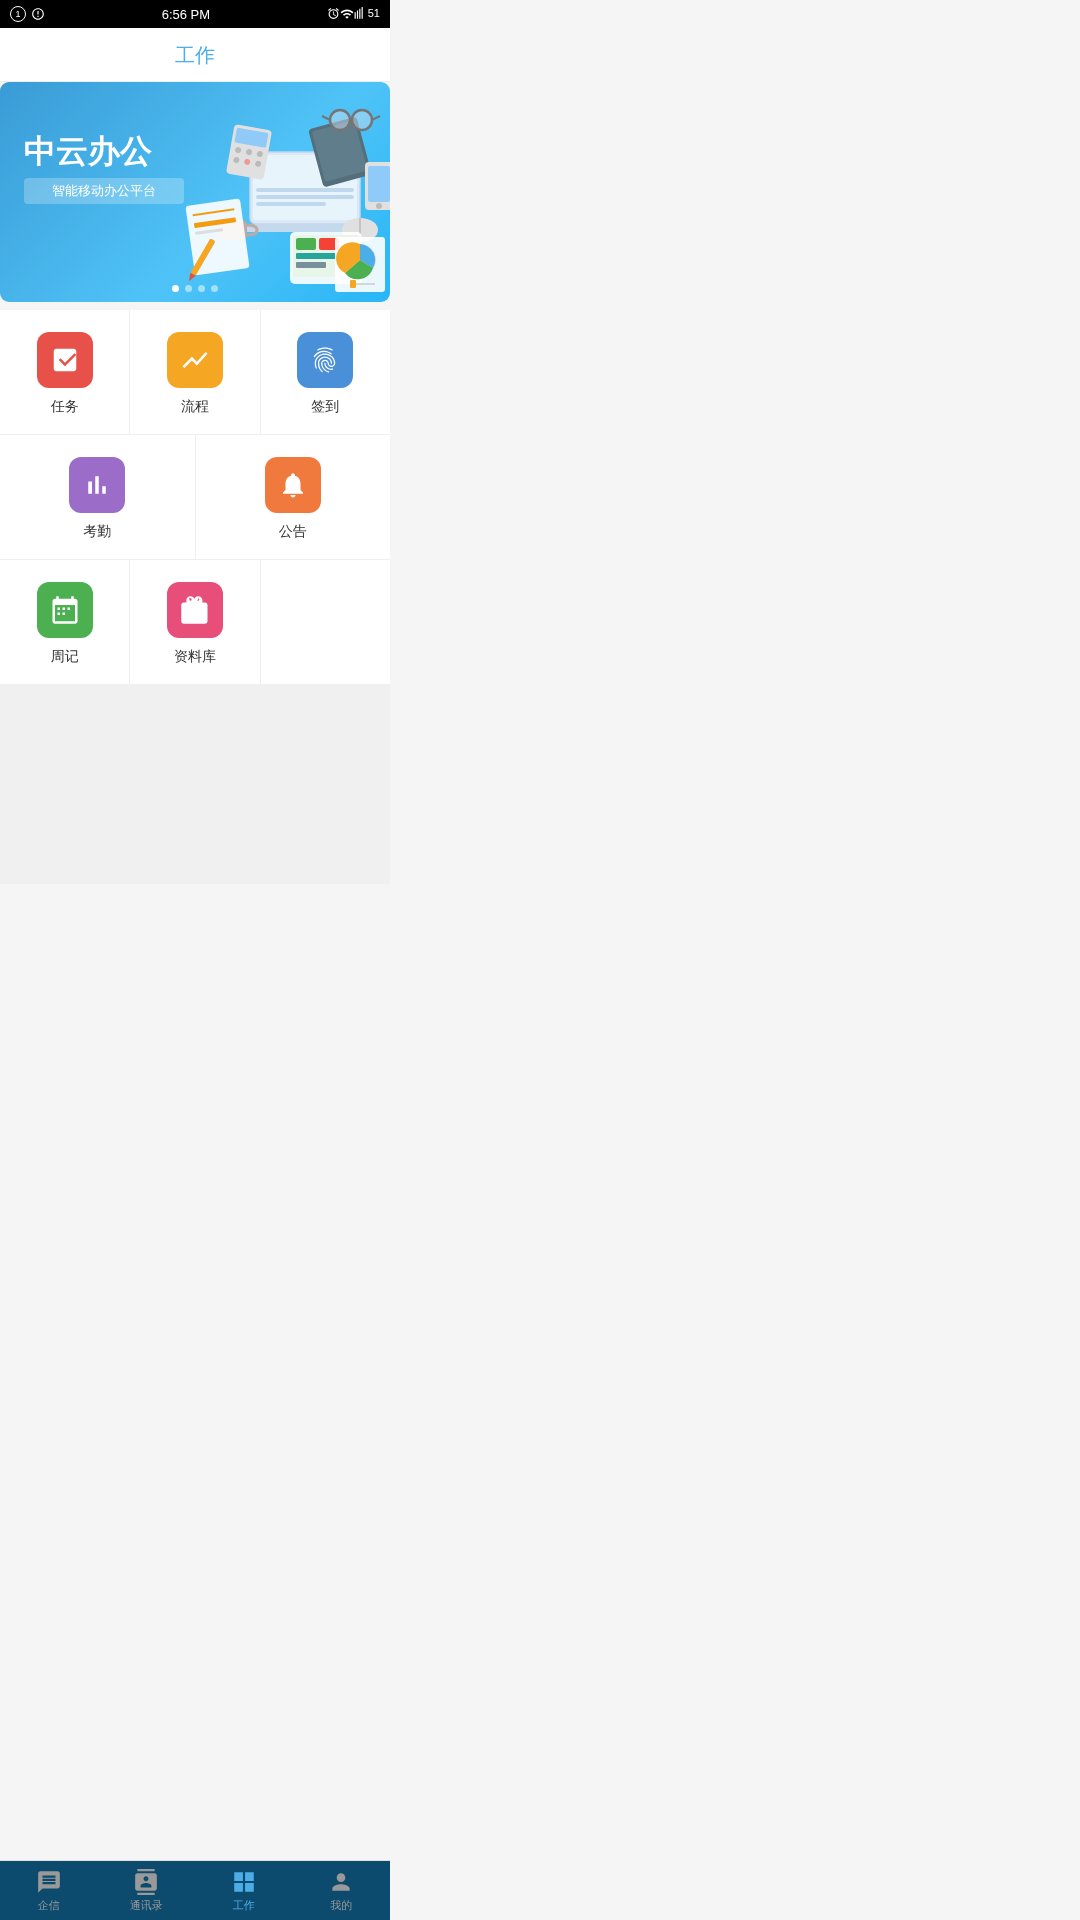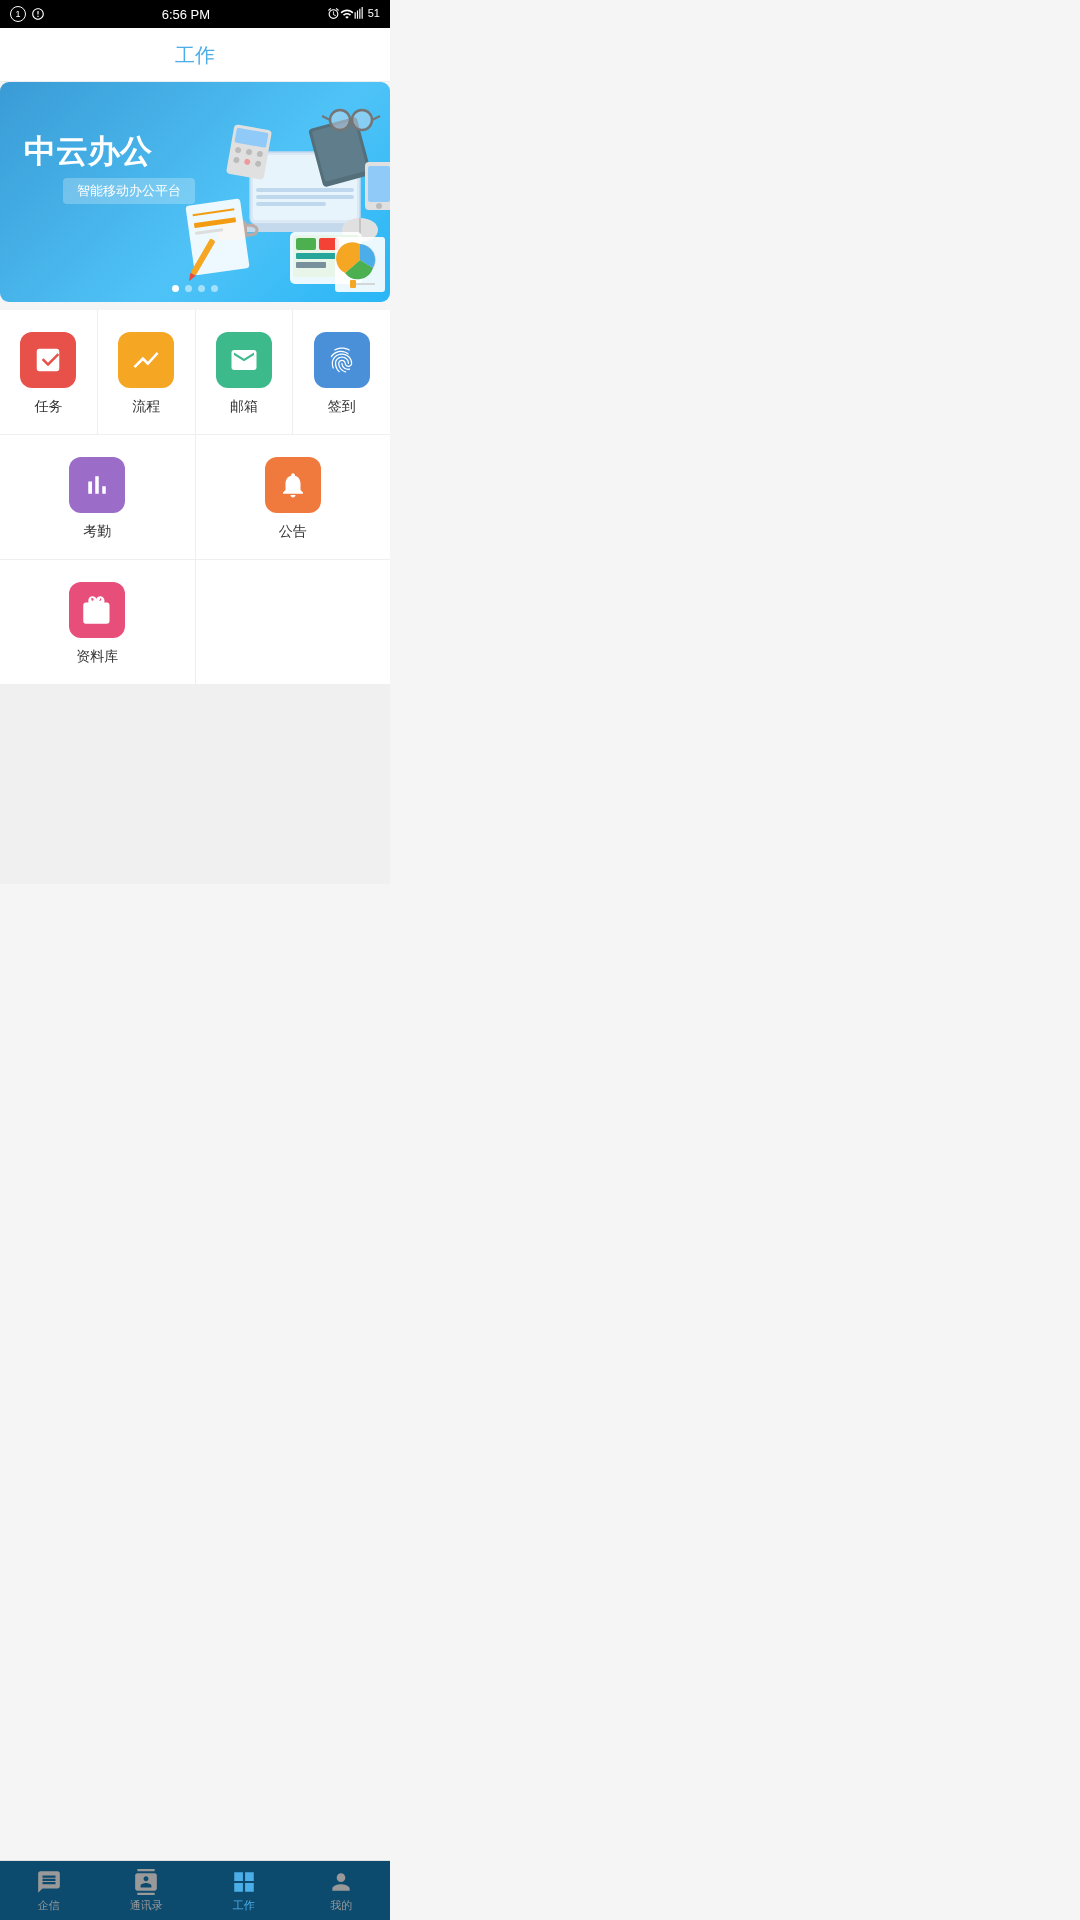--- a/index.html
+++ b/index.html
@@ -67,23 +67,22 @@
       font-weight: bold;
       color: #fff;
       line-height: 1.2;
     }
     .banner-subtitle {
       display: inline-block;
       margin-top: 8px;
       background: rgba(255,255,255,0.25);
       color: #fff;
       font-size: 13px;
-      padding: 4px 14px;
+      padding: 4px 28px;
       border-radius: 4px;
-      margin-left: 39px;
     }
 
     
     .banner-illustration {
       position: absolute;
       right: -10px;
       top: 0;
       width: 240px;
       height: 220px;
     }
@@ -311,28 +310,20 @@
     </div>
     <div class="grid-item">
       <div class="grid-icon ic-yellow">
         <svg viewBox="0 0 24 24">
           <path d="M3.5 18.49l6-6.01 4 4L22 6.92l-1.41-1.41-7.09 7.97-4-4L2 16.99z"></path>
         </svg>
       </div>
       <span class="grid-label">流程</span>
     </div>
     <div class="grid-item">
-      <div class="grid-icon ic-teal">
-        <svg viewBox="0 0 24 24">
-          <path d="M20 4H4c-1.1 0-2 .9-2 2v12c0 1.1.9 2 2 2h16c1.1 0 2-.9 2-2V6c0-1.1-.9-2-2-2zm0 4l-8 5-8-5V6l8 5 8-5v2z"></path>
-        </svg>
-      </div>
-      <span class="grid-label">邮箱</span>
-    </div>
-    <div class="grid-item">
       <div class="grid-icon ic-blue">
         <svg viewBox="0 0 24 24">
           <path d="M17.81 4.47c-.08 0-.16-.02-.23-.06C15.66 3.42 14 3 12.01 3c-1.98 0-3.86.47-5.57 1.41-.24.13-.54.04-.68-.2-.13-.24-.04-.55.2-.68C7.82 2.52 9.86 2 12.01 2c2.13 0 3.99.47 6.03 1.52.25.13.34.43.21.67-.09.18-.26.28-.44.28zM3.5 9.72c-.1 0-.2-.03-.29-.09-.23-.16-.28-.47-.12-.7.99-1.4 2.25-2.5 3.75-3.27C9.98 4.04 14 4.03 17.15 6.65c.22.18.25.5.07.72-.18.22-.5.25-.72.07C13.71 5.13 10.04 5.15 7.28 6.65c-1.34.68-2.46 1.67-3.36 2.94-.08.12-.21.13-.42.13zm6.25 12.07c-.13 0-.26-.05-.35-.15-.87-.87-1.34-1.43-2.01-2.64-.69-1.23-1.05-2.73-1.05-4.34 0-2.97 2.54-5.39 5.66-5.39s5.66 2.42 5.66 5.39c0 .28-.22.5-.5.5s-.5-.22-.5-.5c0-2.42-2.09-4.39-4.66-4.39-2.57 0-4.66 1.97-4.66 4.39 0 1.44.32 2.77.93 3.85.64 1.15 1.08 1.64 1.85 2.42.19.2.19.51 0 .71-.11.1-.24.15-.37.15zm7.17-1.85c-1.19 0-2.24-.3-3.1-.89-1.49-1.01-2.38-2.65-2.38-4.39 0-.28.22-.5.5-.5s.5.22.5.5c0 1.41.72 2.74 1.94 3.56.71.48 1.54.71 2.54.71.24 0 .64-.03 1.04-.1.27-.05.53.13.58.41.05.27-.13.53-.41.58-.57.11-1.07.12-1.21.12zM14.91 22c-.04 0-.09-.01-.13-.02-1.59-.44-2.63-1.03-3.72-2.1-1.4-1.39-2.17-3.24-2.17-5.22 0-1.62 1.38-2.94 3.08-2.94 1.7 0 3.08 1.32 3.08 2.94 0 1.07.93 1.94 2.08 1.94s2.08-.87 2.08-1.94c0-3.77-3.25-6.83-7.25-6.83-2.84 0-5.44 1.58-6.61 4.03-.39.81-.59 1.76-.59 2.8 0 .78.07 2.01.67 3.61.1.26-.03.55-.29.64-.26.1-.55-.04-.64-.29-.49-1.31-.73-2.61-.73-3.96 0-1.2.23-2.29.68-3.24 1.33-2.79 4.28-4.6 7.51-4.6 4.55 0 8.25 3.51 8.25 7.83 0 1.62-1.38 2.94-3.08 2.94s-3.08-1.32-3.08-2.94c0-1.07-.93-1.94-2.08-1.94s-2.08.87-2.08 1.94c0 1.71.66 3.31 1.87 4.51.95.94 1.86 1.46 3.27 1.85.27.07.42.35.35.61-.05.23-.26.38-.47.38z"></path>
         </svg>
       </div>
       <span class="grid-label">签到</span>
     </div>
   </div>
 
   <div class="grid-row">
@@ -348,20 +339,28 @@
       <div class="grid-icon ic-orange">
         <svg viewBox="0 0 24 24">
           <path d="M12 22c1.1 0 2-.9 2-2h-4c0 1.1.9 2 2 2zm6-6v-5c0-3.07-1.64-5.64-4.5-6.32V4c0-.83-.67-1.5-1.5-1.5s-1.5.67-1.5 1.5v.68C7.63 5.36 6 7.92 6 11v5l-2 2v1h16v-1l-2-2z"></path>
         </svg>
       </div>
       <span class="grid-label">公告</span>
     </div>
   </div>
 
   <div class="grid-row">
+    <div class="grid-item">
+      <div class="grid-icon ic-green">
+        <svg viewBox="0 0 24 24">
+          <path d="M20 3h-1V1h-2v2H7V1H5v2H4c-1.1 0-2 .9-2 2v16c0 1.1.9 2 2 2h16c1.1 0 2-.9 2-2V5c0-1.1-.9-2-2-2zm0 18H4V8h16v13zM8 10H6v2h2v-2zm4 0h-2v2h2v-2zm4 0h-2v2h2v-2zm-8 4H6v2h2v-2zm4 0h-2v2h2v-2z"></path>
+        </svg>
+      </div>
+      <span class="grid-label">周记</span>
+    </div>
     <div class="grid-item">
       <div class="grid-icon ic-pink">
         <svg viewBox="0 0 24 24">
           <path d="M20 6h-2.18c.07-.44.18-.88.18-1.34C18 2.54 16.46 1 14.54 1c-1.17 0-2.15.61-2.82 1.51L12 3.4l-.72-.89C10.61 1.61 9.63 1 8.46 1 6.54 1 5 2.54 5 4.66c0 .46.11.9.18 1.34H3c-1.1 0-2 .9-2 2v13c0 1.1.9 2 2 2h17c1.1 0 2-.9 2-2V8c0-1.1-.9-2-2-2zm-5.46-3.34c.38 0 .82.31.82.84 0 .55-.44 1-.99 1-.26 0-.49-.1-.67-.26C14.63 3.91 14.54 3.38 14.54 2.66zm-6.08 0C8.85 2.66 9.29 3 9.29 3.5c0 .55-.44 1-.99 1-.26 0-.49-.1-.67-.26C7.57 3.91 7.48 3.38 7.48 2.66c0-.35.14-.84.68-.84l-.7.16z"></path>
         </svg>
       </div>
       <span class="grid-label">资料库</span>
     </div>
 
     <div class="grid-item" style="cursor:default;">

